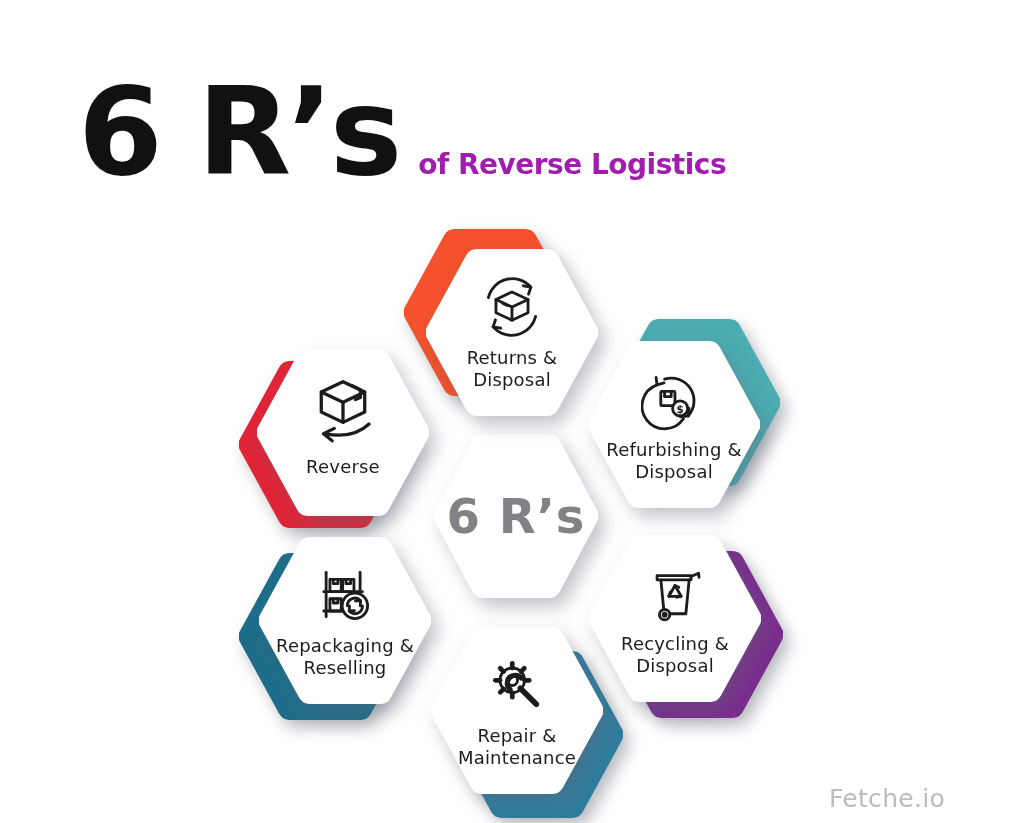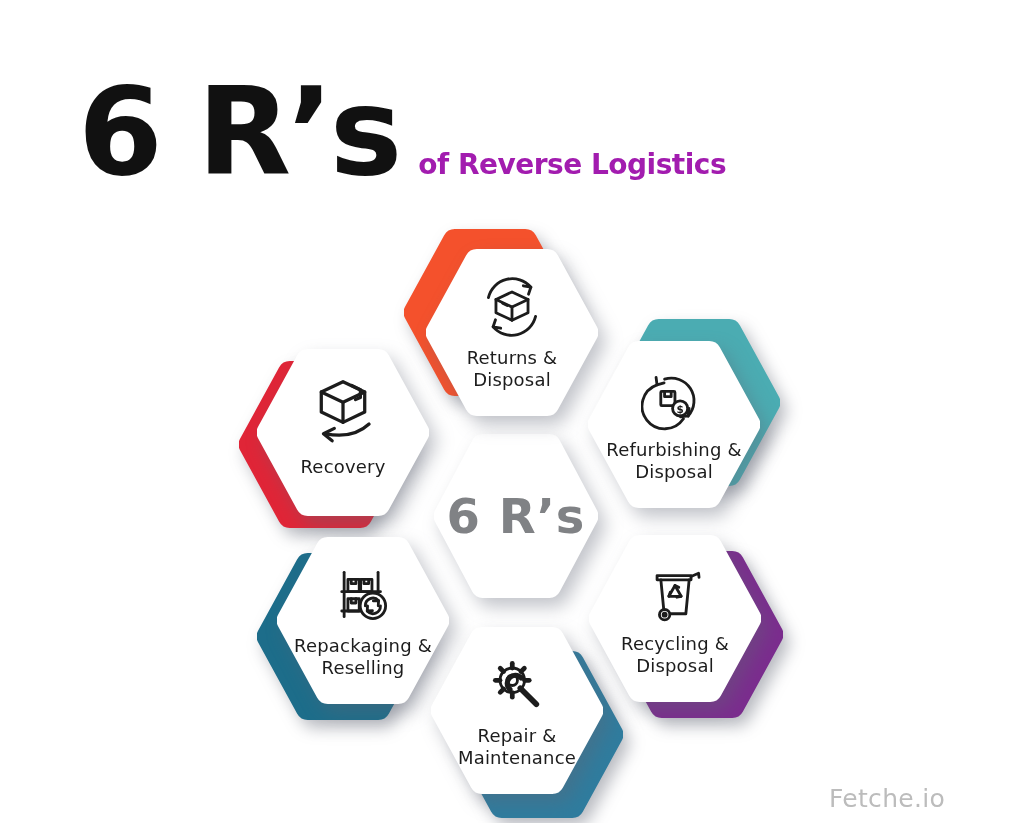--- a/index.html
+++ b/index.html
@@ -54,21 +54,21 @@
         <g stroke="#1c1c1c" stroke-width="3" fill="none" stroke-linecap="round" stroke-linejoin="round">
           <path d="M35 8 L55 17.5 L35 27 L15 17.5 Z"></path>
           <path d="M15 17.5 V36 L35 45.5 V27"></path>
           <path d="M55 17.5 V36 L35 45.5"></path>
           <path d="M43 11.5 L51 15.5 V22.5 L46.5 24.5"></path>
           <path d="M59 47 Q44 61 19 56"></path>
           <path d="M27 51 L17 56 L25 62.5"></path>
         </g>
       </svg>
       <div class="hex-label">
-        <span>Recovery</span>
+        <span>Reverse</span>
         <span></span>
       </div>
     </div>
   </div>
 
   <div class="hex-cell" style="left:588px;top:321px;">
     <svg class="hex back" style="left:20px;top:-22px;" width="172" height="167" viewBox="0 0 200 194">
       <polygon points="59,14 141,14 186.5,97 141,180 59,180 13.5,97" stroke-width="28" stroke-linejoin="round" fill="#4BACB2" stroke="#4BACB2"></polygon>
     </svg>
     <svg class="hex front" width="172" height="167" viewBox="0 0 200 194">
@@ -87,21 +87,21 @@
           <text x="41.5" y="49.5" font-size="11" font-weight="bold" text-anchor="middle" fill="#1c1c1c" stroke="none" font-family="DejaVu Sans, sans-serif">$</text>
         </g>
       </svg>
       <div class="hex-label">
         <span>Refurbishing &amp;</span>
         <span>Disposal</span>
       </div>
     </div>
   </div>
 
-  <div class="hex-cell" style="left:277px;top:517px;">
+  <div class="hex-cell" style="left:259px;top:517px;">
     <svg class="hex back" style="left:-20px;top:16px;" width="172" height="167" viewBox="0 0 200 194">
       <polygon points="59,14 141,14 186.5,97 141,180 59,180 13.5,97" stroke-width="28" stroke-linejoin="round" fill="#1D6D8A" stroke="#1D6D8A"></polygon>
     </svg>
     <svg class="hex front" width="172" height="167" viewBox="0 0 200 194">
       <polygon points="59,14 141,14 186.5,97 141,180 59,180 13.5,97" fill="#ffffff" stroke="#ffffff" stroke-width="28" stroke-linejoin="round"></polygon>
     </svg>
     <div class="hex-content">
       <svg class="icon" width="66" height="66" viewBox="0 0 70 70">
         <g stroke="#1c1c1c" stroke-width="3" fill="none" stroke-linecap="round" stroke-linejoin="round">
           <path d="M15 11 V58"></path>

